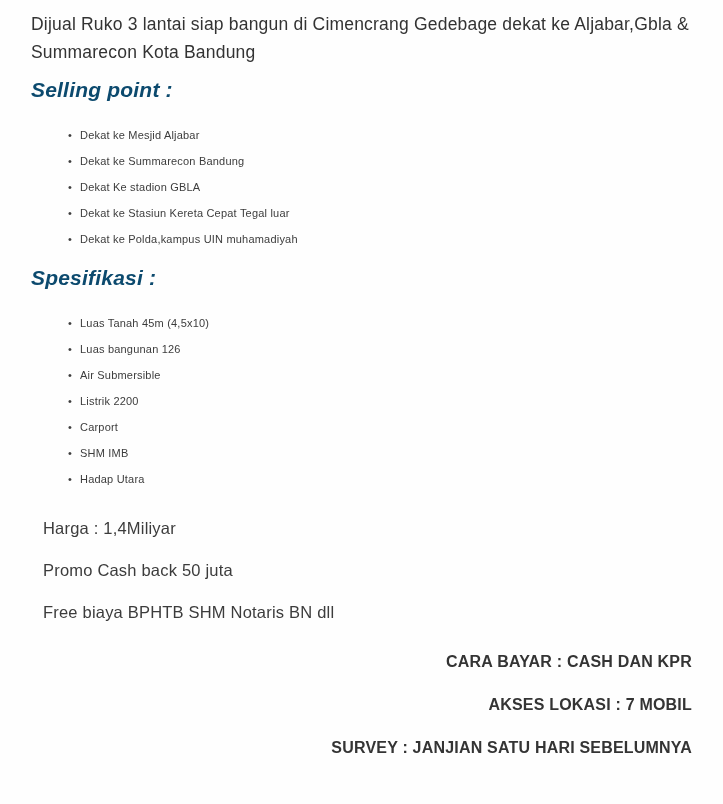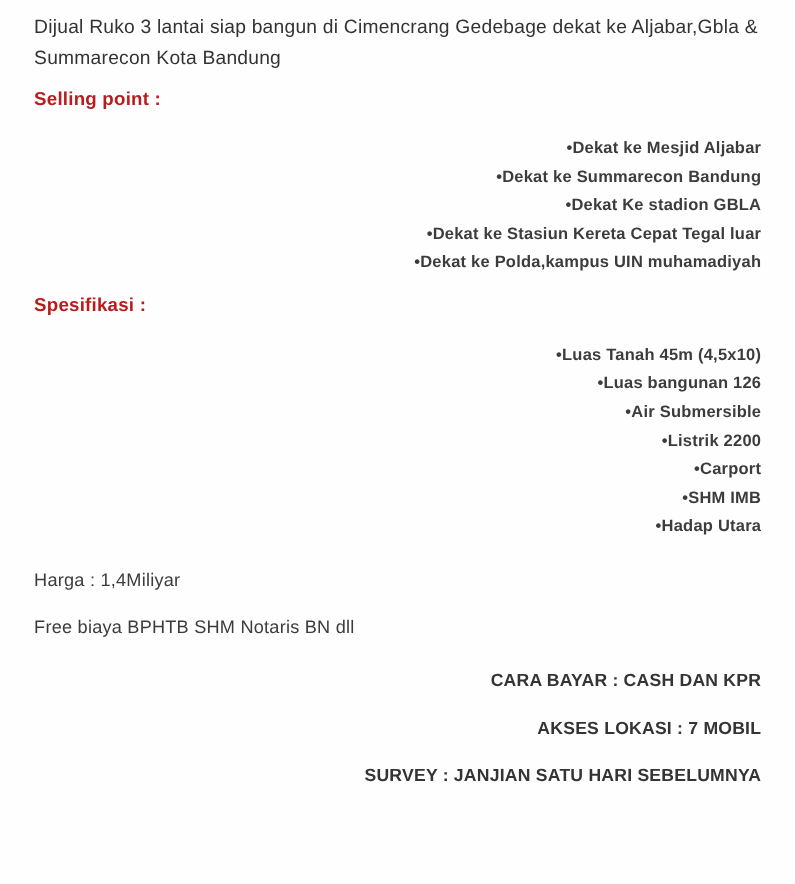--- a/index.html
+++ b/index.html
@@ -21,47 +21,47 @@
   h1 {
     margin: 0 0 14px 0;
     font-size: 17.5px;
     line-height: 28px;
     font-weight: 400;
     color: #333333;
     max-width: 660px;
   }
   h2 {
     margin: 0 0 23px 0;
-    font-size: 17px;
+    font-size: 21px;
     line-height: 19px;
     font-weight: 700;
-    color: #b91c1c;
+    color: #0c4a6e;
+    font-style: italic;
   }
   ul.bullet-list {
     list-style: none;
     margin: 0 0 16px 0;
     padding: 0 0 0 37px;
   }
   ul.bullet-list.spec {
     margin-bottom: 27px;
   }
   ul.bullet-list li {
-    font-size: 15px;
+    font-size: 11px;
     line-height: 26px;
-    font-weight: 700;
-    text-align: right;
+    font-weight: 400;
   }
   ul.bullet-list li::before {
     content: "\2022";
     display: inline-block;
     width: 12px;
     color: #3c3c3c;
   }
   p {
-    margin: 0 0 23px 0;
+    margin: 0 0 23px 12px;
     font-size: 16.5px;
     line-height: 19px;
     font-weight: 400;
   }
   p.gap-after {
     margin-bottom: 30px;
   }
   p.strong {
     font-weight: 700;
     font-size: 16px;
@@ -94,20 +94,21 @@
       <li>Luas bangunan 126</li>
       <li>Air Submersible</li>
       <li>Listrik 2200</li>
       <li>Carport</li>
       <li>SHM IMB</li>
       <li>Hadap Utara</li>
     </ul>
 
   <p>Harga : 1,4Miliyar</p>
 
+  <p>Promo Cash back 50 juta</p>
 
   <p class="gap-after">Free biaya BPHTB SHM Notaris BN dll</p>
 
   <p class="strong">CARA BAYAR : CASH DAN KPR</p>
 
   <p class="strong">AKSES LOKASI : 7 MOBIL</p>
 
   <p class="strong">SURVEY : JANJIAN SATU HARI SEBELUMNYA</p>
 
 </main>

